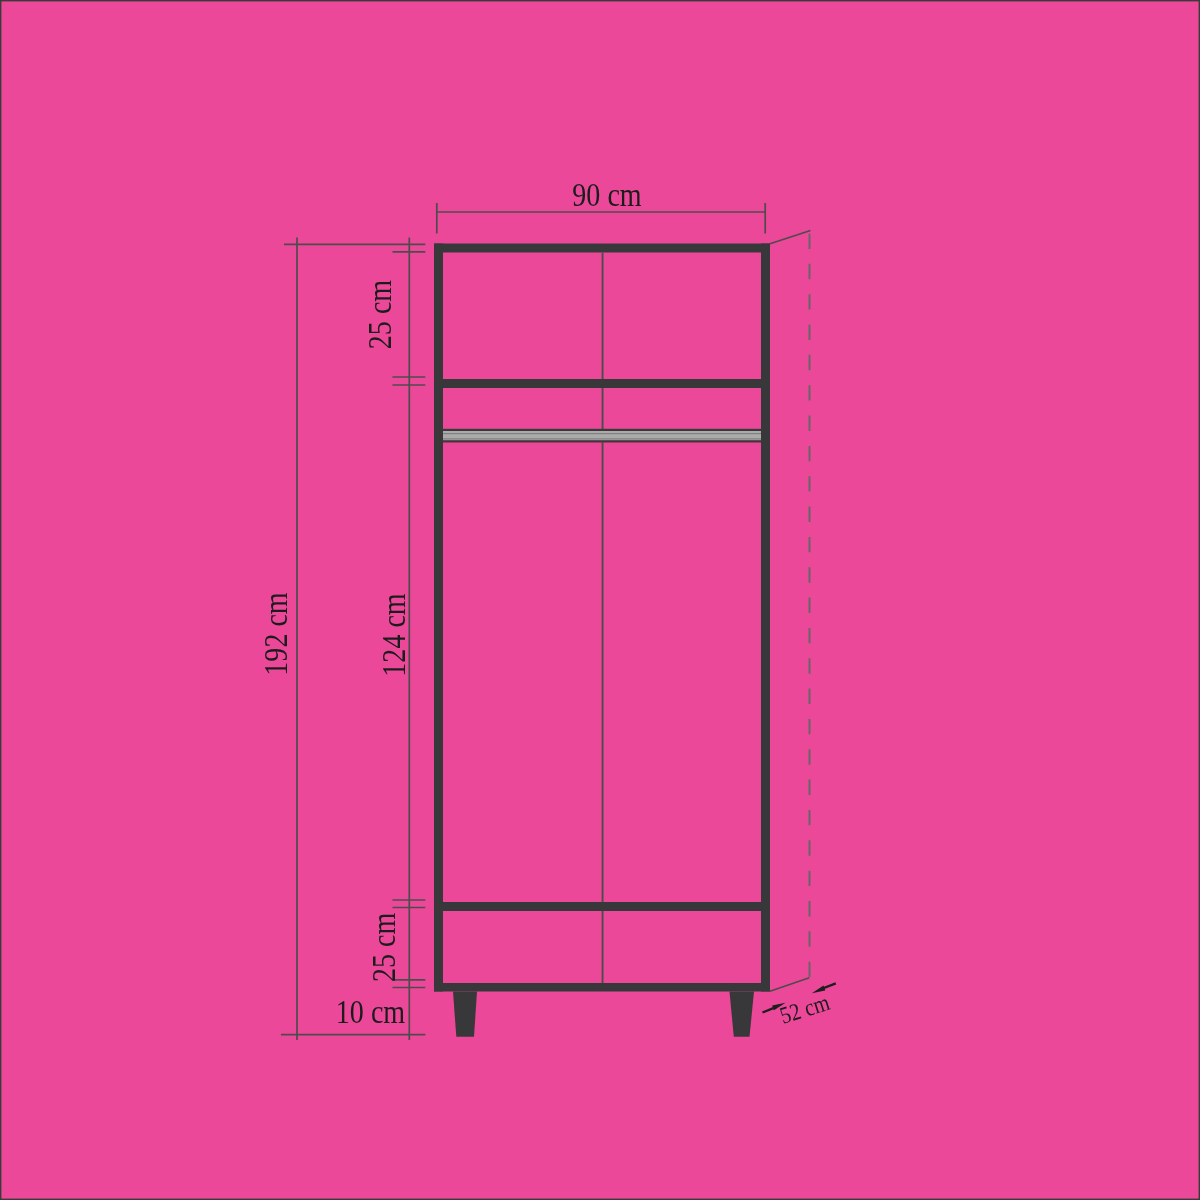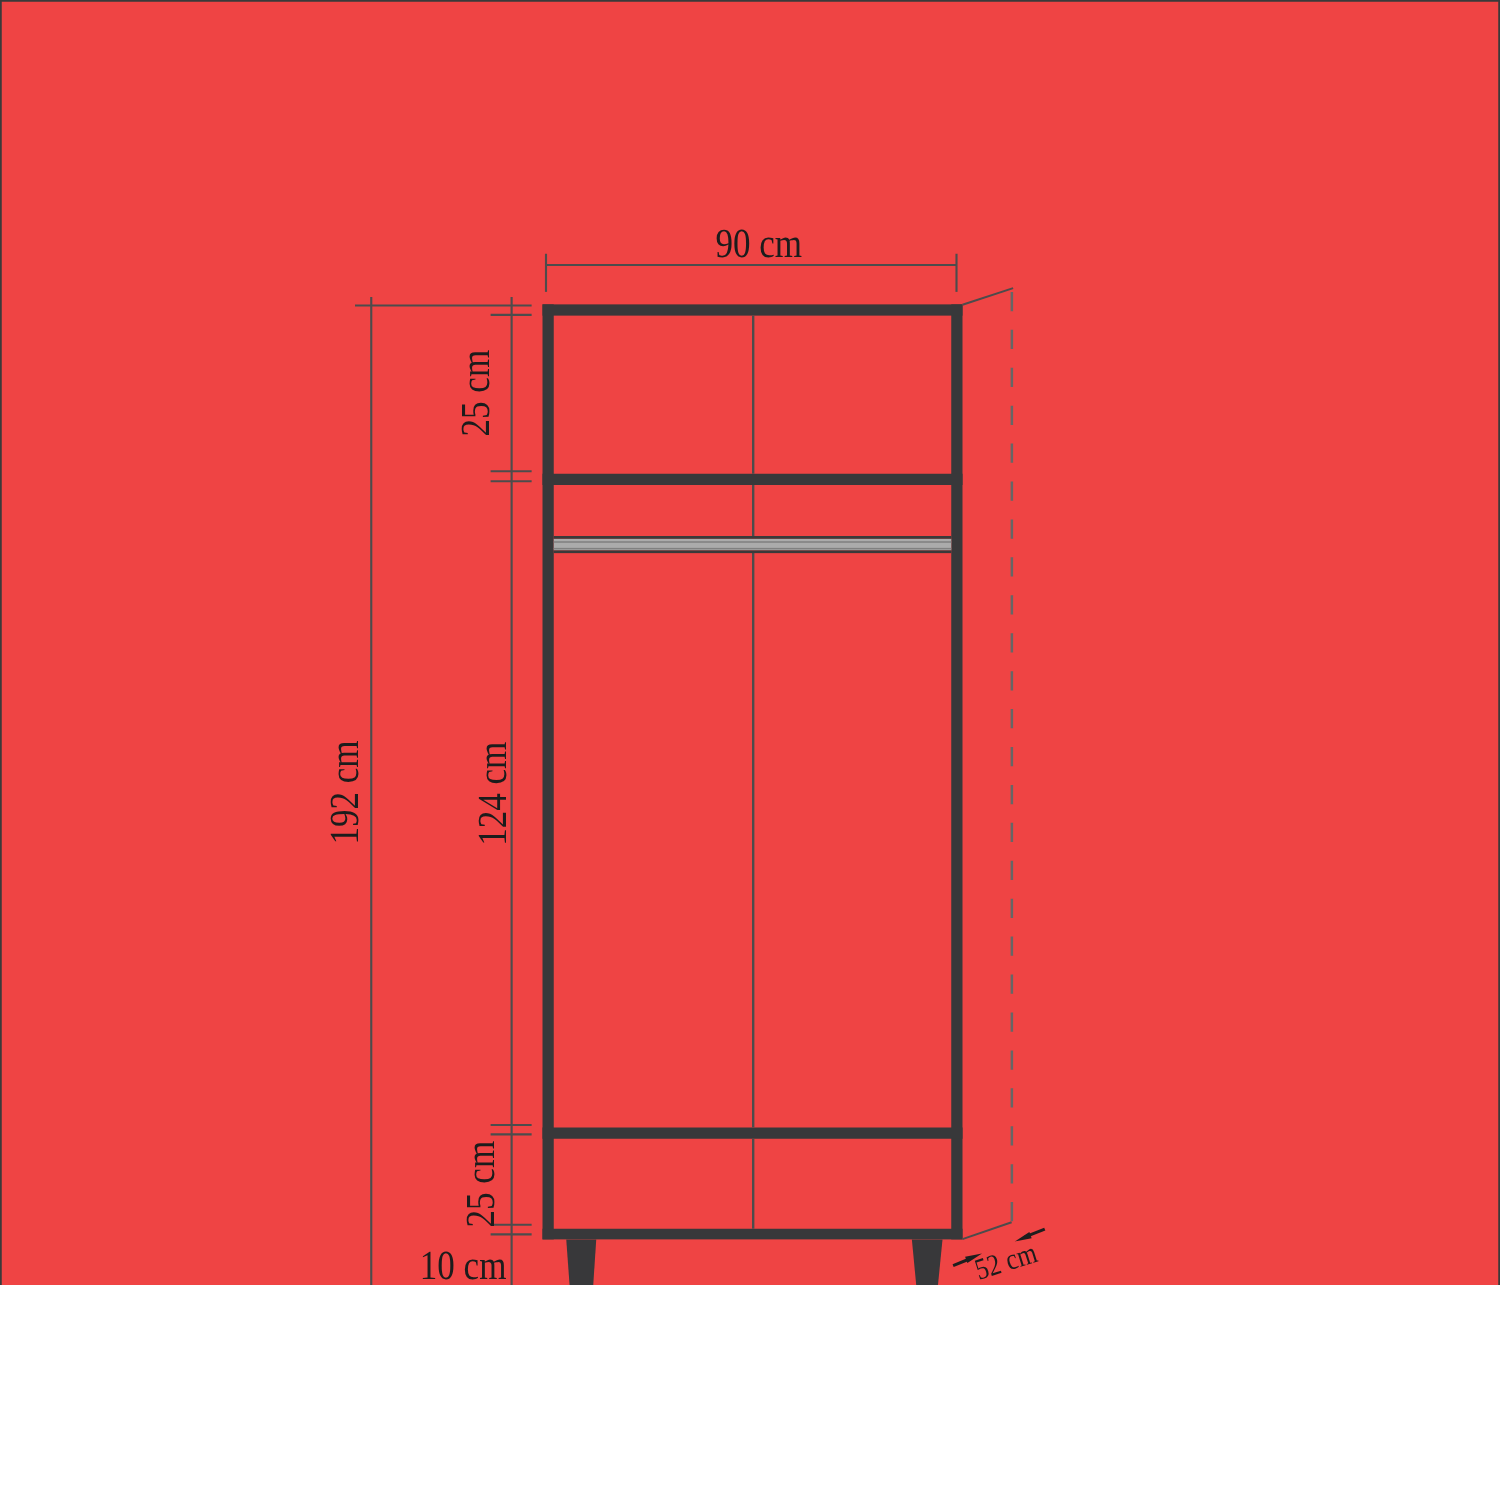--- a/index.html
+++ b/index.html
@@ -1,16 +1,16 @@
 <!DOCTYPE html>
 <html><head>
 <meta charset="utf-8">
 <style>
   html,body{margin:0;padding:0;background:#ffffff;}
-  #page{position:relative;width:1200px;height:1028px;background:#ef4444;}
+  #page{position:relative;width:1200px;height:1200px;background:#ec4899;}
   svg{position:absolute;left:0;top:0;}
   text{font-family:"Liberation Serif", serif;fill:#1c1c1c;}
 </style>
 </head>
 <body>
 <div id="page">
 <svg width="1200" height="1200" viewBox="0 0 1200 1200">
 
   <rect x="0.7" y="0.7" width="1198.6" height="1198.6" fill="none" stroke="#3a3a3a" stroke-width="1.4"></rect>
 

